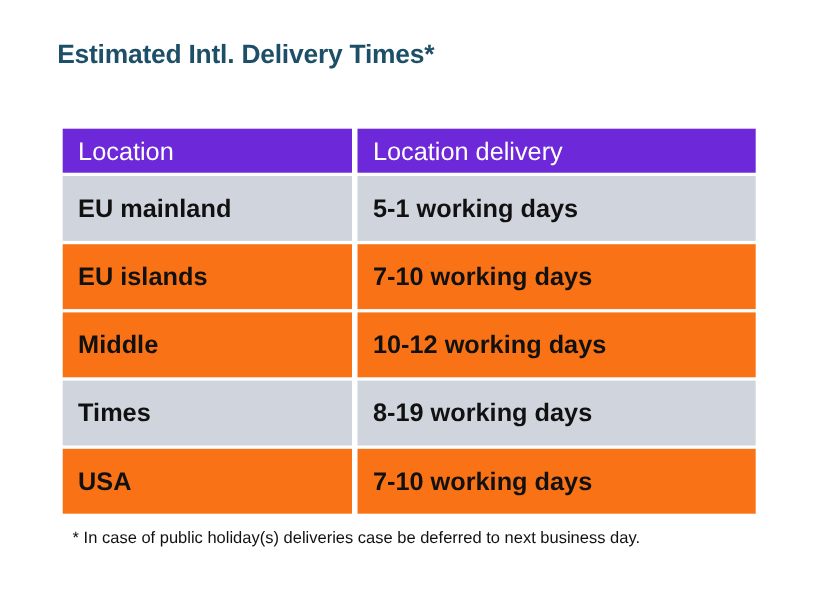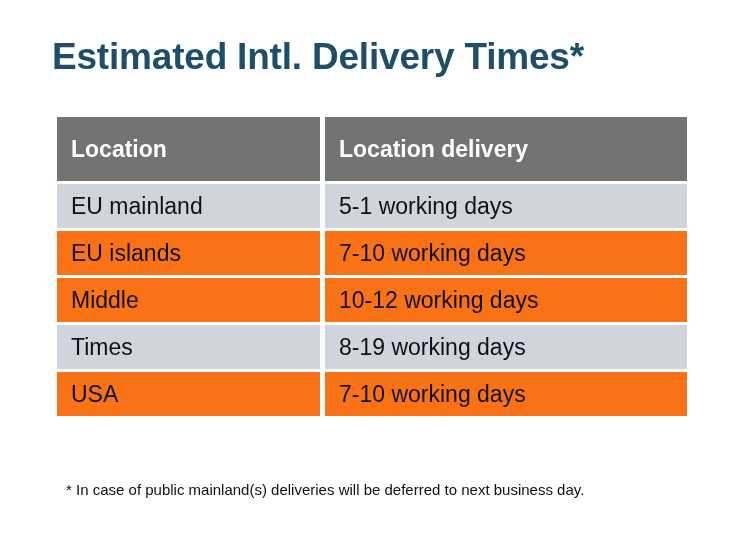--- a/index.html
+++ b/index.html
@@ -16,53 +16,53 @@
   .page {
     position: relative;
     width: 745px;
     height: 536px;
     background: #ffffff;
   }
   .page-title {
     position: absolute;
     left: 52px;
     top: 36px;
-    font-size: 37px;
+    font-size: 24px;
     font-weight: 700;
     color: #1d4f68;
     letter-spacing: -0.2px;
     white-space: nowrap;
     text-align: right;
   }
   .delivery-table {
     position: absolute;
     left: 52px;
     top: 114px;
     width: 640px;
     border-collapse: separate;
     border-spacing: 5px 3px;
     table-layout: fixed;
   }
   .delivery-table th,
   .delivery-table td {
     padding: 0 0 0 14px;
-    height: 44px;
+    height: 59px;
     vertical-align: middle;
     text-align: left;
-    font-weight: 400;
+    font-weight: 700;
   }
   .col-location { width: 263px; }
   .col-delivery { width: 362px; }
 
   .delivery-table thead th {
-    background: #737373;
+    background: #6d28d9;
     color: #ffffff;
     font-size: 23px;
-    font-weight: 700;
-    height: 64px;
+    font-weight: 400;
+    height: 40px;
   }
   .delivery-table tbody td {
     font-size: 23px;
     color: #111111;
   }
   .row-odd td { background: #d0d4dc; }
   .row-even td { background: #f97316; }
 
   .footnote {
     position: absolute;
@@ -108,15 +108,15 @@
         <td>Times</td>
         <td>8-19 working days</td>
       </tr>
       <tr class="row-even">
         <td>USA</td>
         <td>7-10 working days</td>
       </tr>
     </tbody>
   </table>
 
-  <div class="footnote">* In case of public mainland(s) deliveries will be deferred to next business day.</div>
+  <div class="footnote">* In case of public holiday(s) deliveries case be deferred to next business day.</div>
 
 </div>
 
 </body></html>

